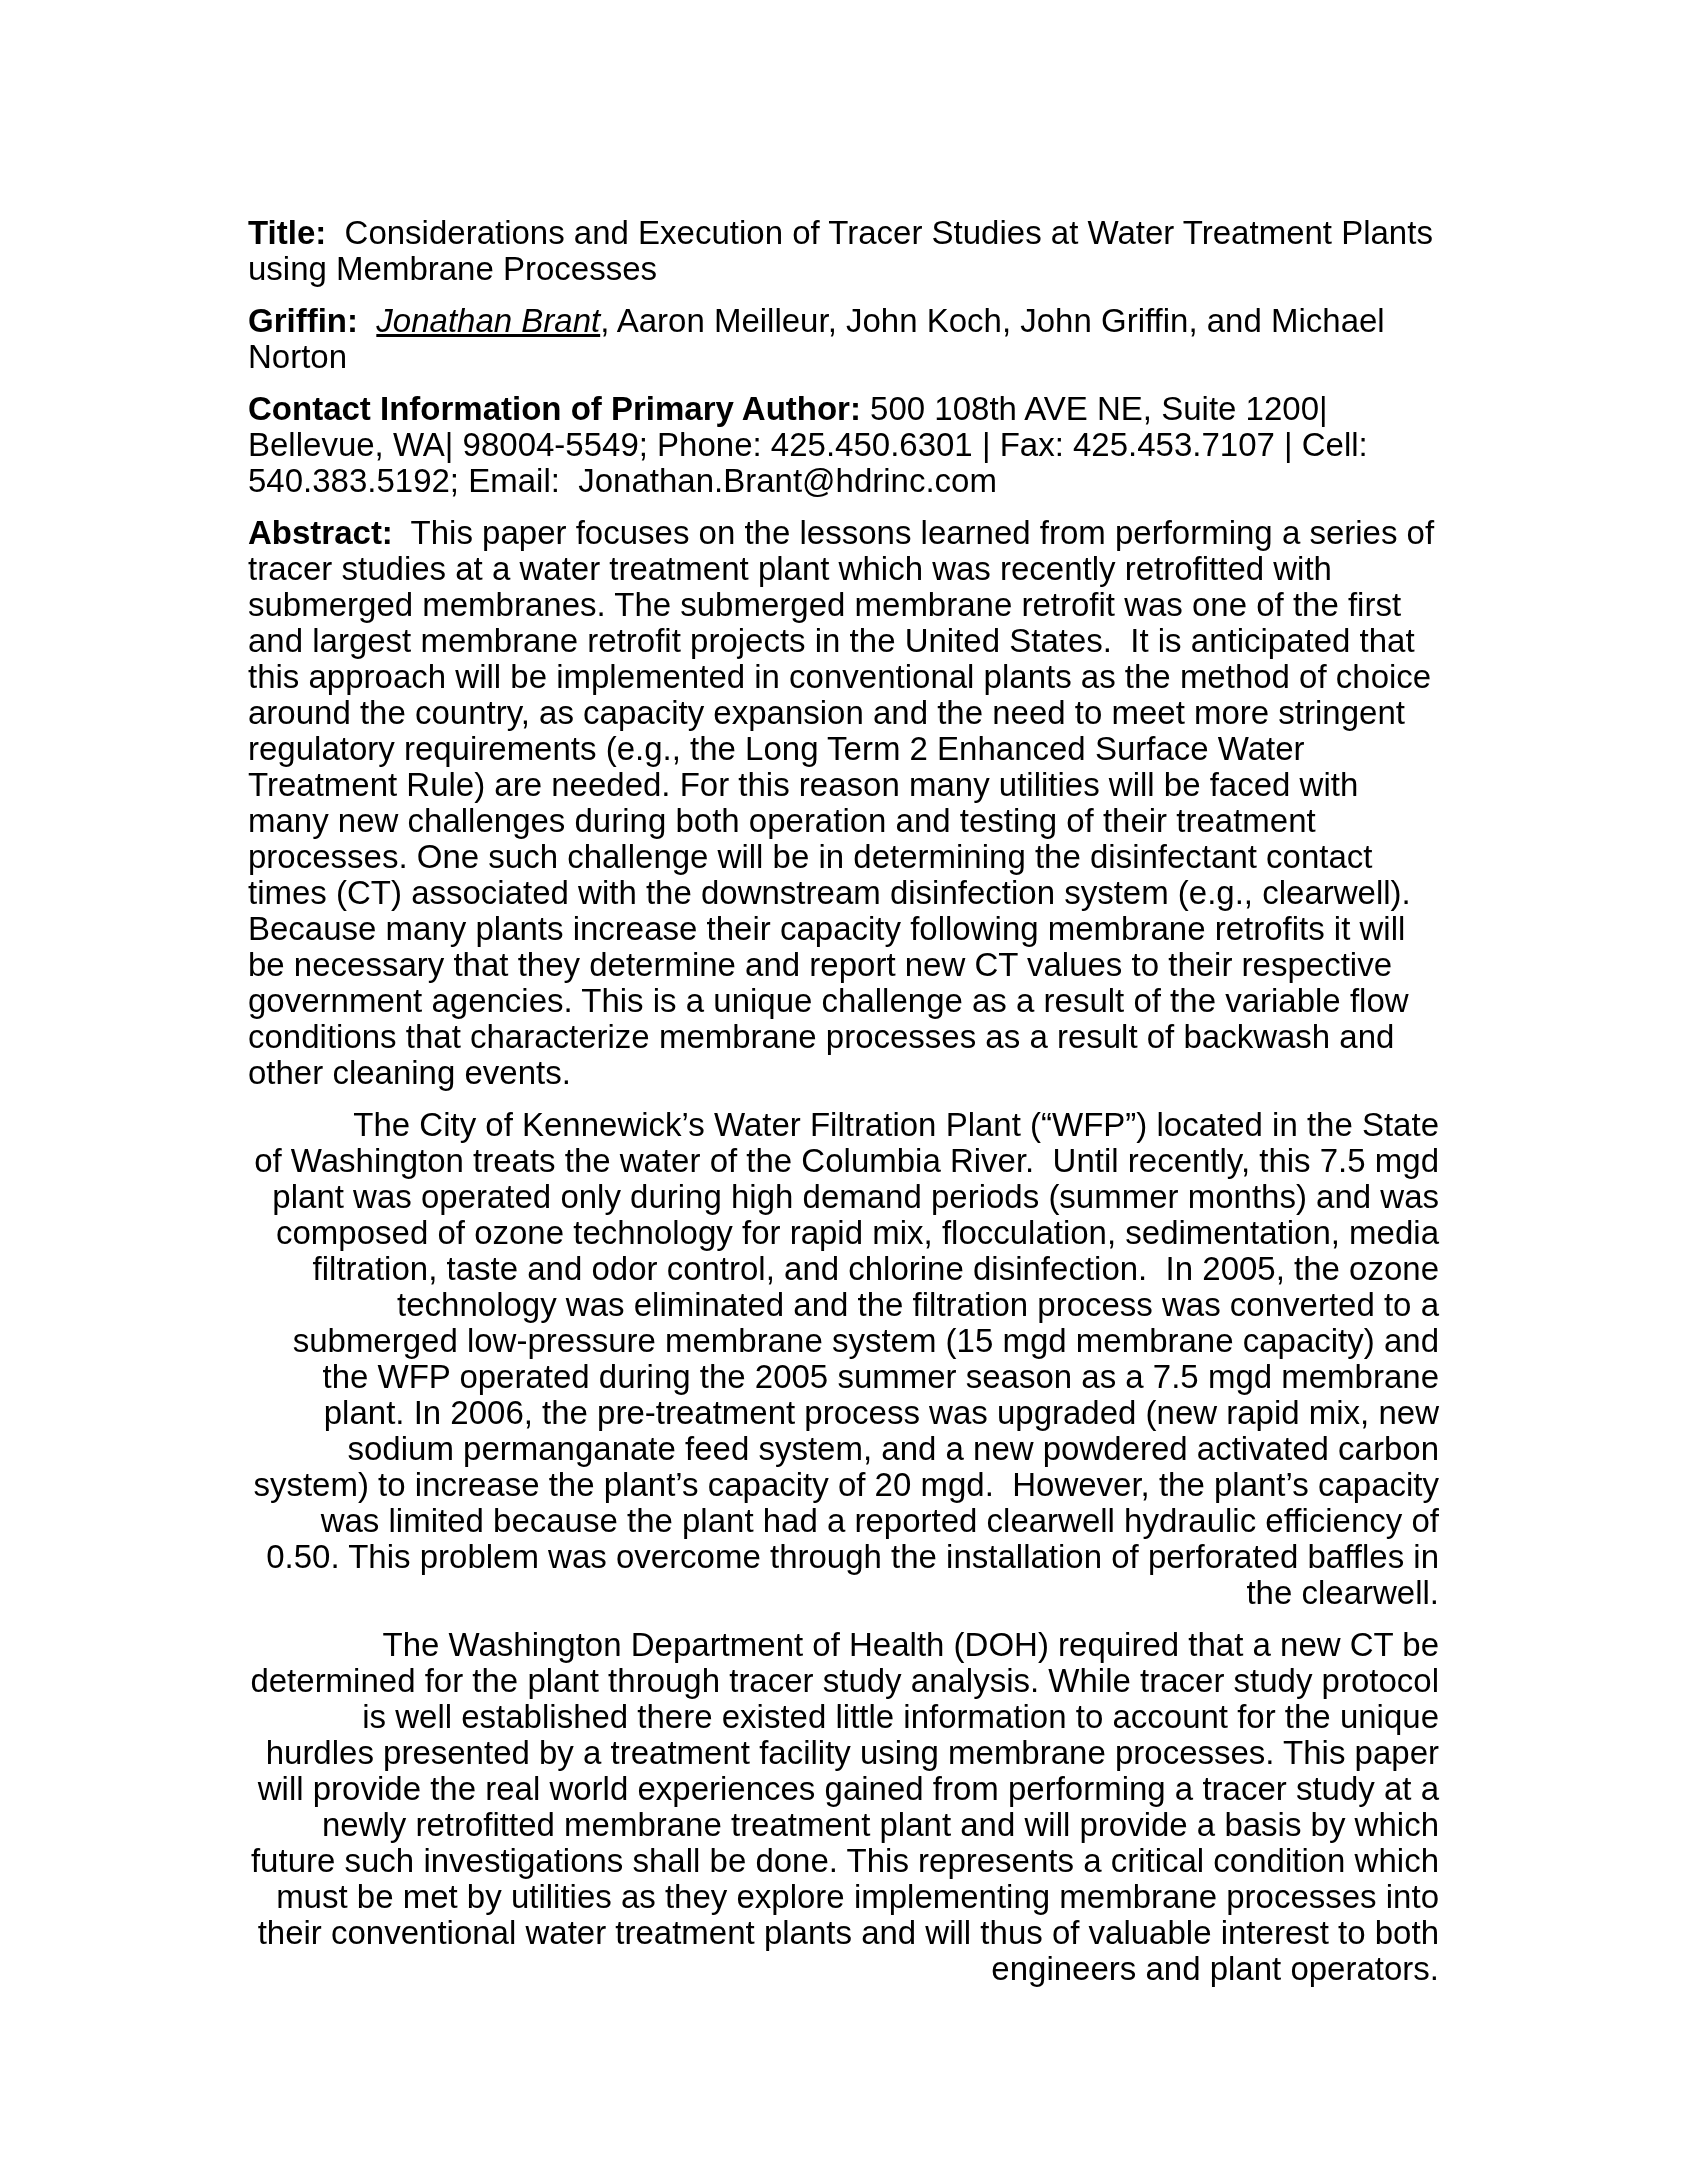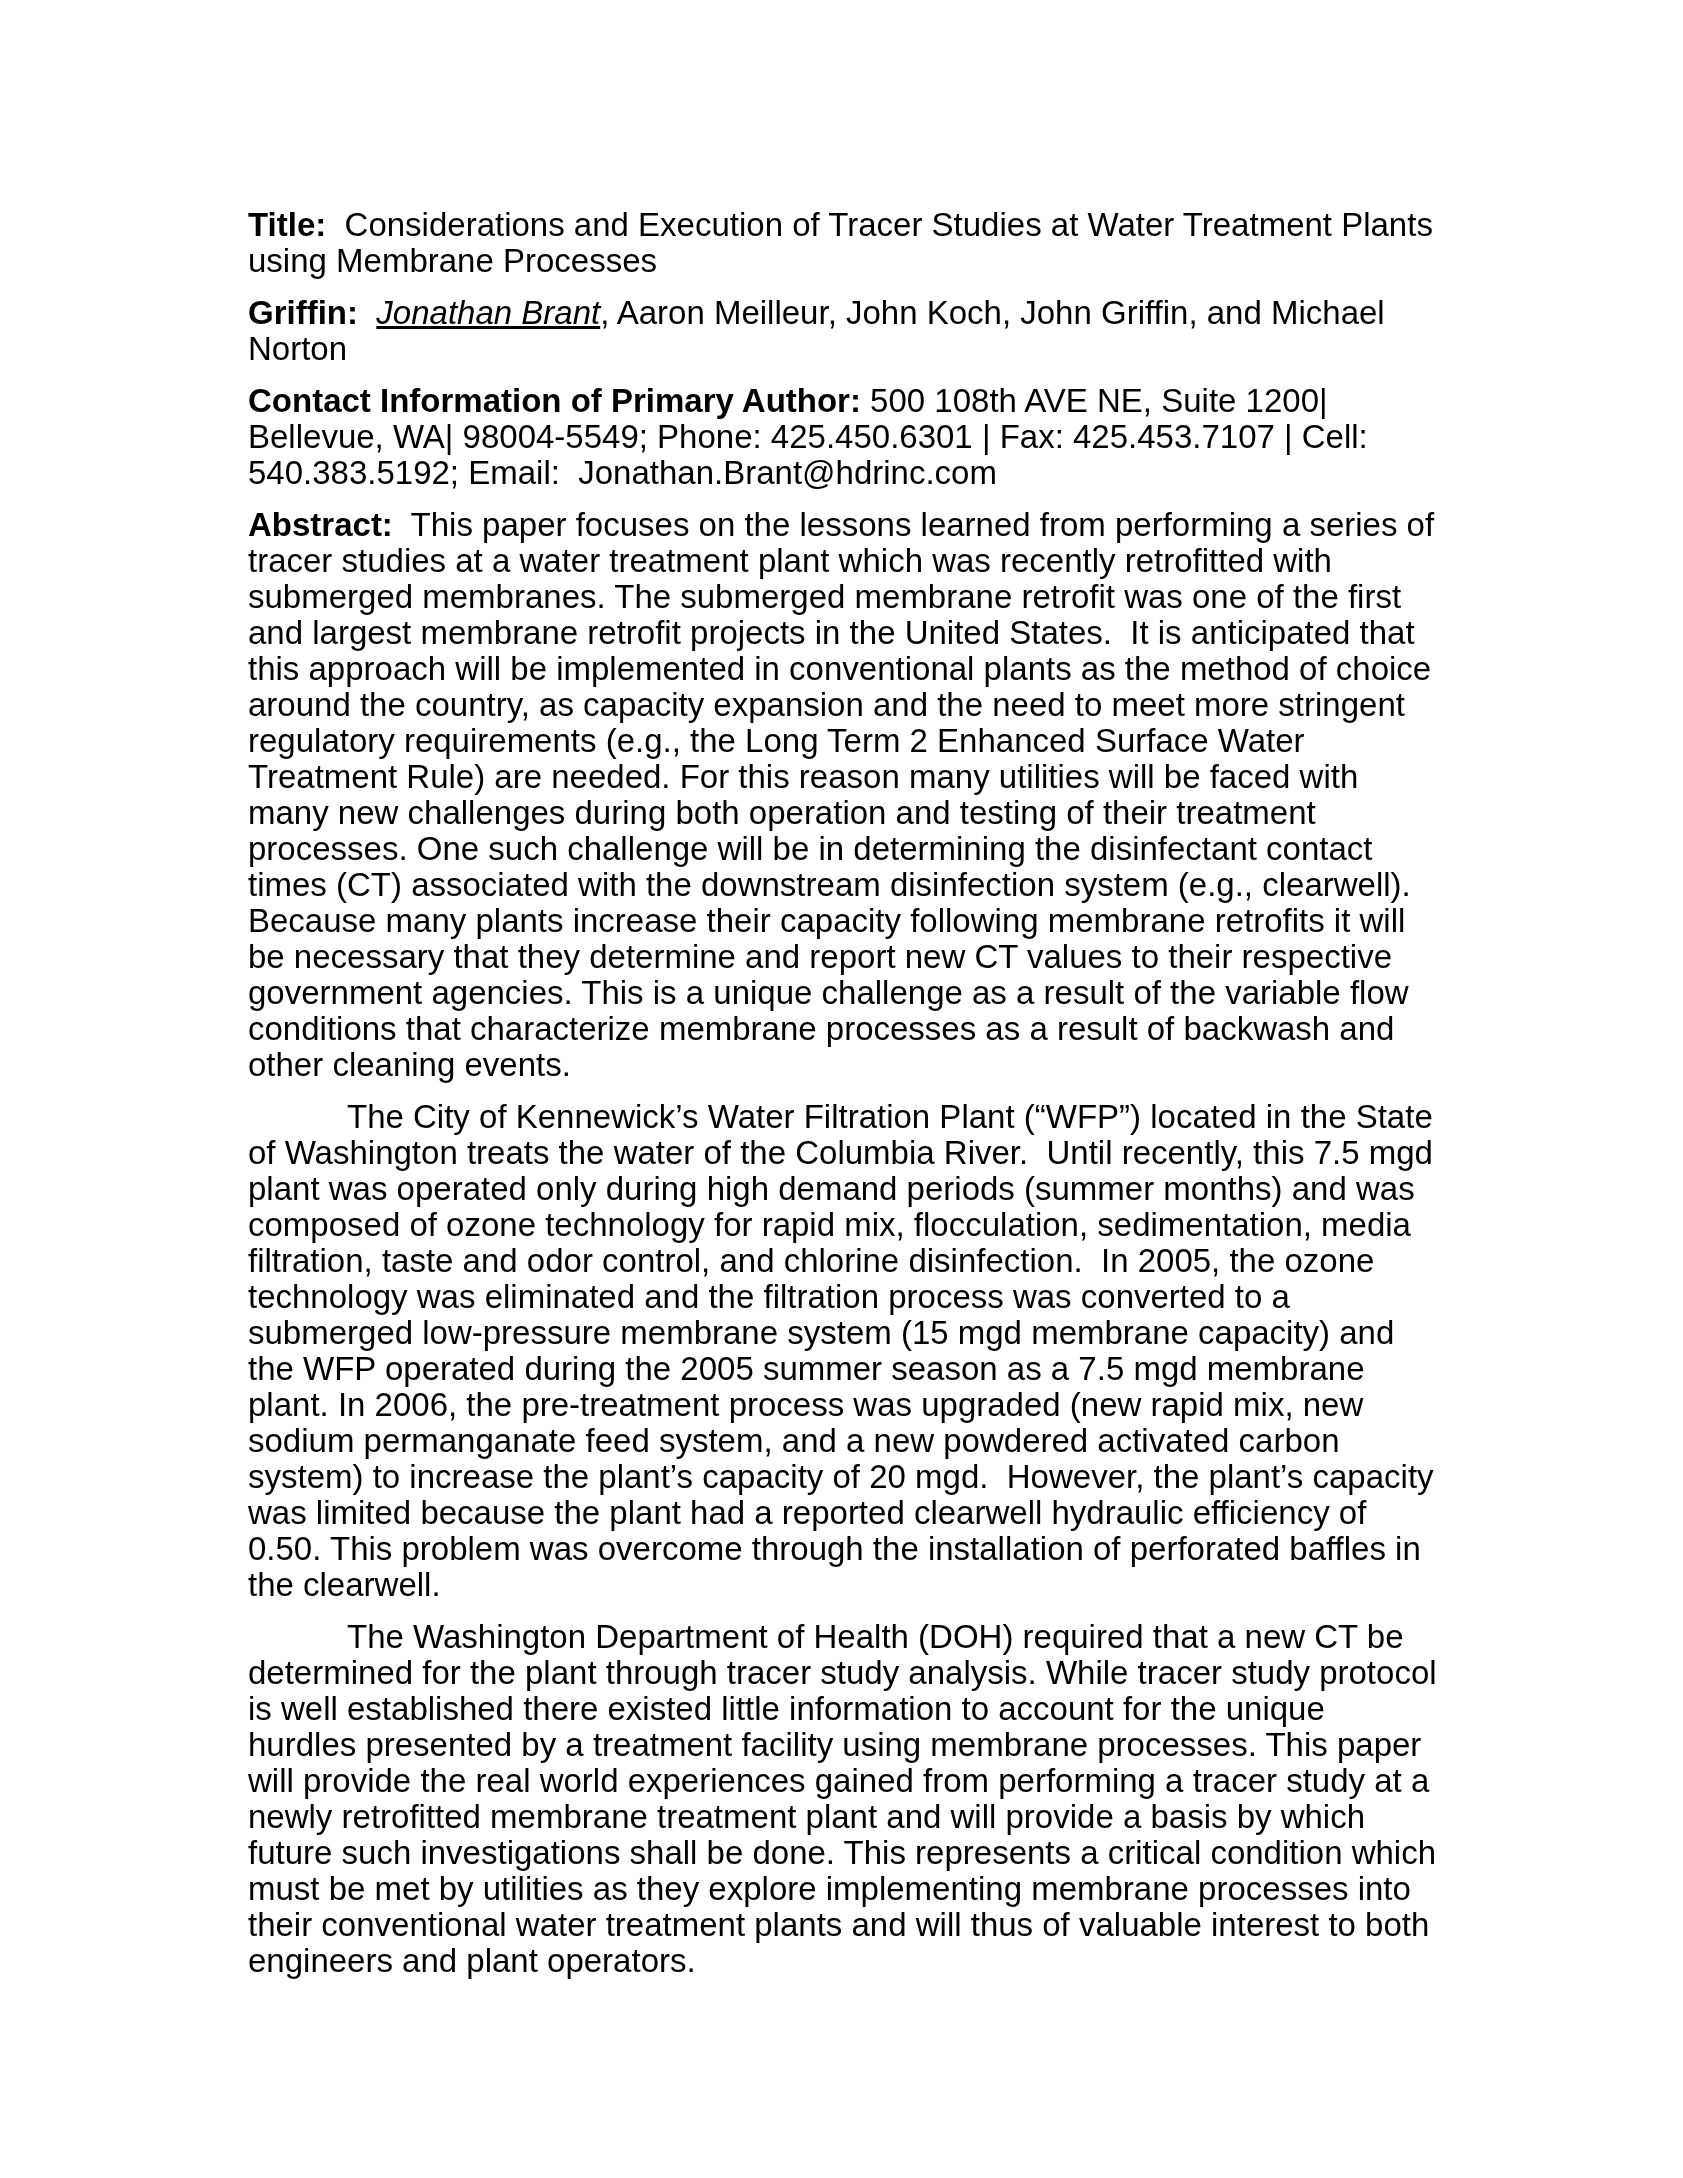--- a/index.html
+++ b/index.html
@@ -17,25 +17,26 @@
     font-family: "Liberation Sans", "DejaVu Sans", sans-serif;
     font-size: 33px;
     line-height: 36px;
     color: #000000;
     overflow: hidden;
   }
   .content {
     width: 1191px;
   }
   p.para {
-    margin: 8px 0 16px 0;
+    margin: 16px 0 16px 0;
     white-space: pre-wrap;
   }
   p.para.indent {
     text-indent: 99px;
+    text-align: right;
   }
   .bold { font-weight: bold; }
   .underline { text-decoration: underline; font-style: italic; }
 </style>
 </head>
 <body>
 
 <div class="page">
   <div class="content">
 

